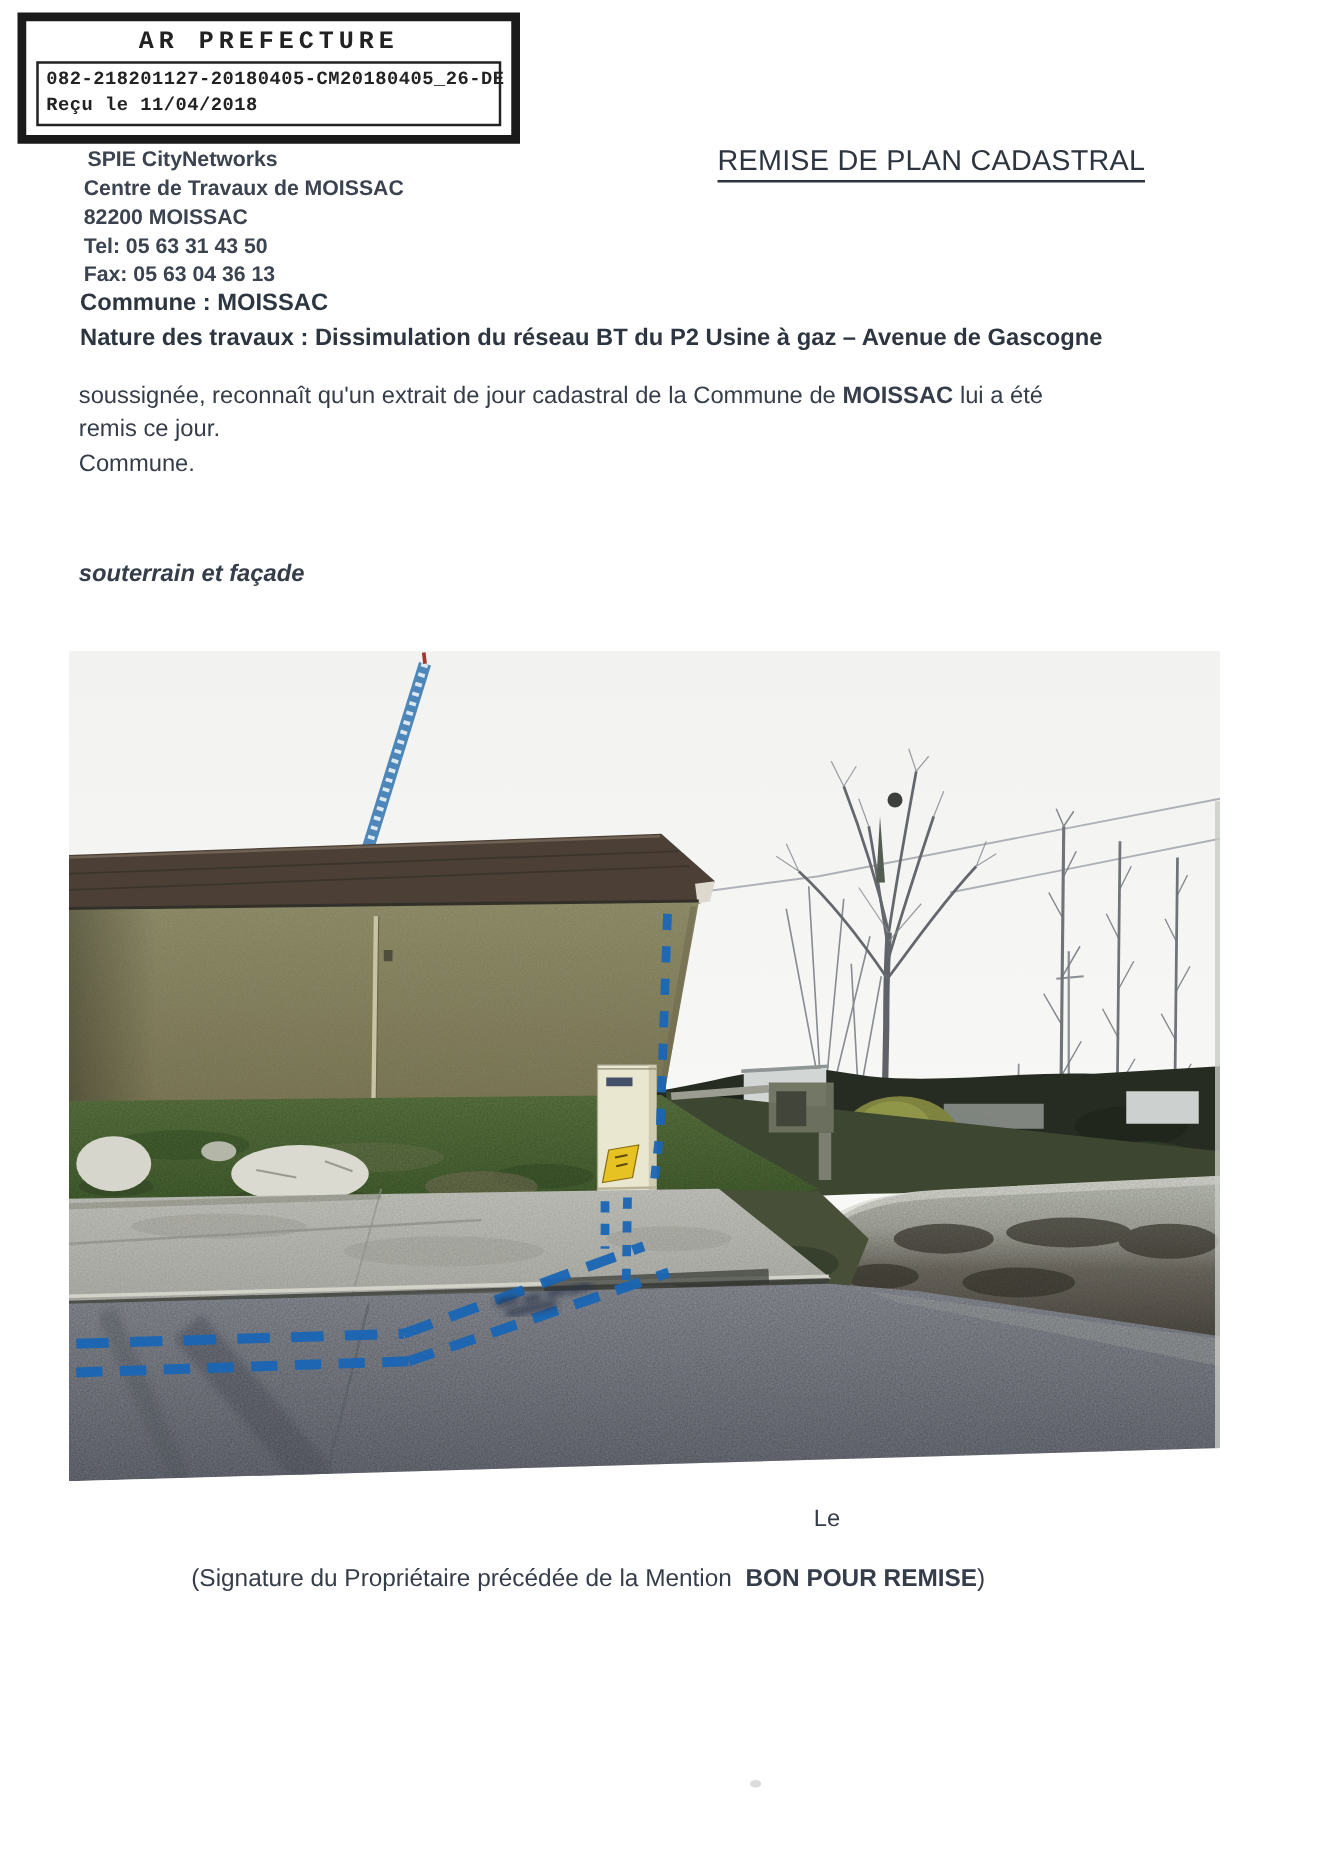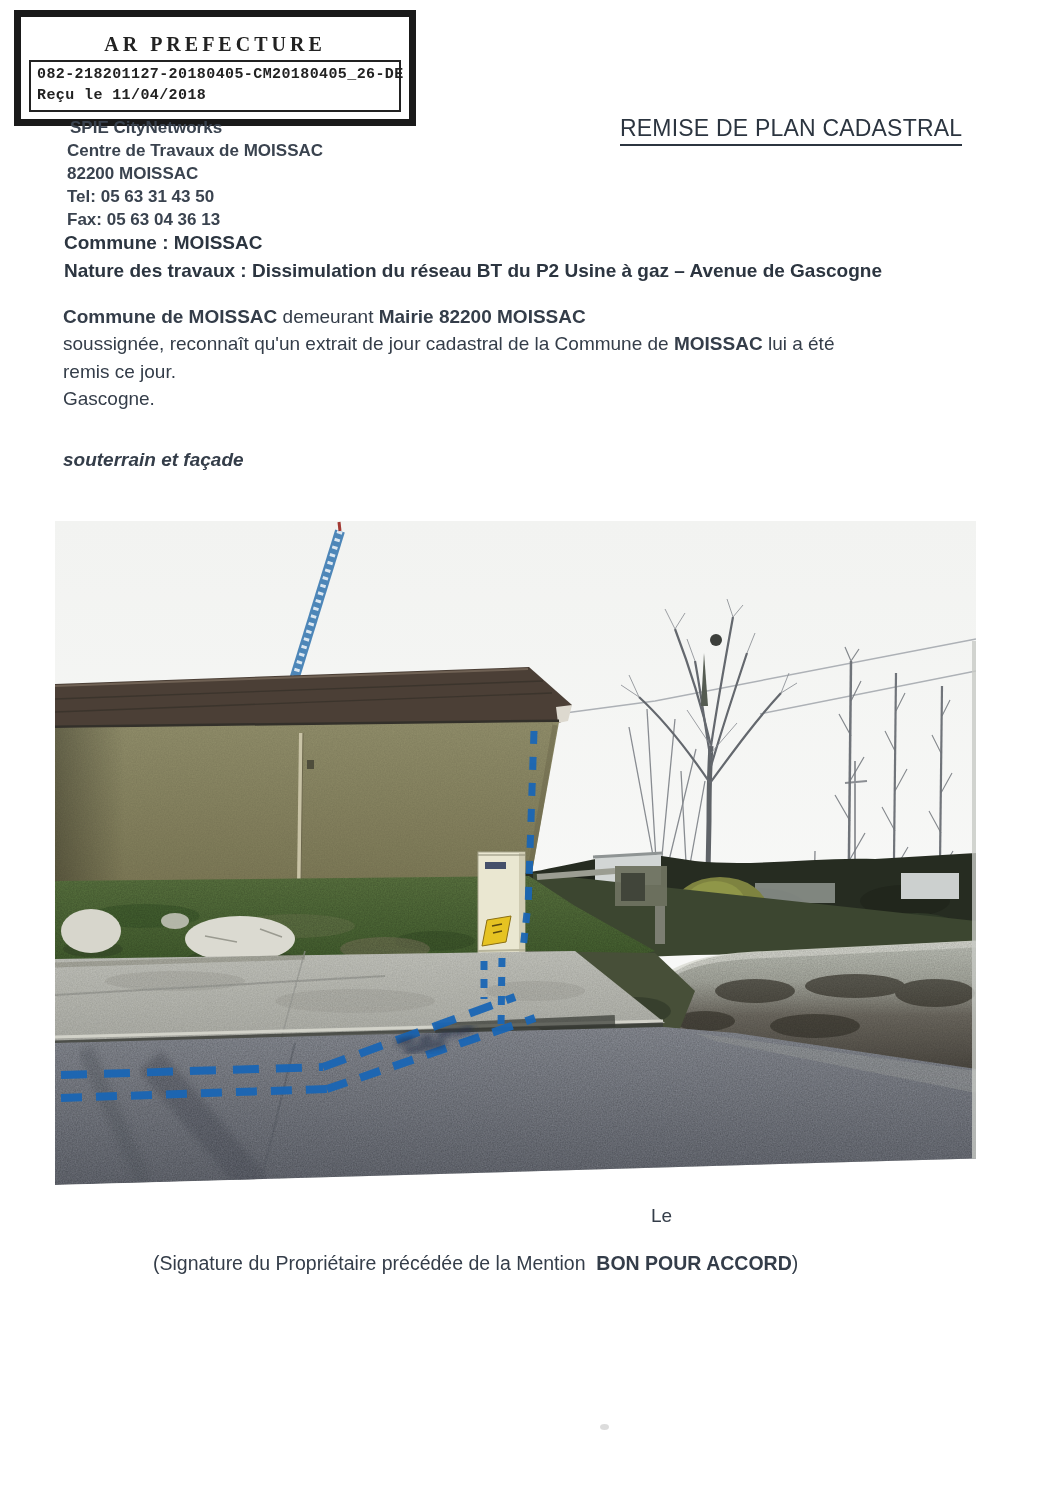--- a/index.html
+++ b/index.html
@@ -7,38 +7,38 @@
     position:relative;width:1059px;height:1497px;background:#ffffff;
     font-family:"Liberation Sans",sans-serif;overflow:hidden;
     margin:0 auto;
   }
   
   .stamp{
     position:absolute;left:14px;top:10px;width:402px;
     border:7px solid #1a1a1a;background:#fff;box-sizing:border-box;
   }
   .stamp-title{
-    text-align:center;font-family:Liberation Serif, serif;
+    text-align:center;font-family:Liberation Mono, monospace;
     font-size:20px;font-weight:600;letter-spacing:4px;color:#222;
-    padding:16px 0 4px 0;
+    padding:5px 0 4px 0;
   }
   .stamp-inner{
     margin:0 8px 7px 8px;border:2px solid #222;padding:2px 6px 4px 6px;
     font-family:"Liberation Mono",monospace;font-size:15px;line-height:21px;
     font-weight:700;color:#222;letter-spacing:.4px;white-space:nowrap;
   }
   
   .sender{
     position:absolute;left:67px;top:116px;
     font-size:17px;line-height:23px;font-weight:700;color:var(--ink_soft,#3a434f);
   }
   .sender .co{padding-left:3px;}
   
   .doc-title{
-    position:absolute;left:620px;top:115px;margin:0;
+    position:absolute;left:574px;top:115px;margin:0;
     font-size:23px;font-weight:400;letter-spacing:.2px;color:var(--ink_head,#2c3540);
     border-bottom:2px solid var(--ink_head,#2c3540);padding-bottom:2px;
   }
   
   .commune-line{position:absolute;left:64px;top:232px;font-size:19px;font-weight:700;color:var(--ink_head,#303946);}
   .nature-line{position:absolute;left:64px;top:260px;font-size:19px;font-weight:700;color:var(--ink_head,#303946);white-space:nowrap;}
   
   .bodytext{position:absolute;left:63px;top:303px;width:930px;font-size:19px;line-height:27.4px;color:var(--ink,#343d49);}
   .bodytext b{font-weight:700;}
   
@@ -77,24 +77,23 @@
     <div>Tel: 05 63 31 43 50</div>
     <div>Fax: 05 63 04 36 13</div>
   </div>
 
   <h1 class="doc-title">REMISE DE PLAN CADASTRAL</h1>
 
   <div class="commune-line">Commune : MOISSAC</div>
   <div class="nature-line">Nature des travaux : Dissimulation du réseau BT du P2 Usine à gaz – Avenue de Gascogne</div>
 
   <div class="bodytext">
-    <div><b>Commune de MOISSAC</b><span> demeurant </span><b>Mairie 82200 MOISSAC</b></div>
     <div><span>soussignée, reconnaît qu'un extrait de jour cadastral de la Commune de </span><b>MOISSAC</b><span>  lui a été</span></div>
     <div>remis ce jour.</div>
-    <div>Gascogne.</div>
+    <div>Commune.</div>
   </div>
 
   <div class="project">
     <div>souterrain et façade</div>
   </div>
 
   <div class="photo">
     <svg viewBox="0 0 921 664" xmlns="http://www.w3.org/2000/svg">
       <defs>
         <linearGradient id="skyG" x1="0" y1="0" x2="0" y2="1">
@@ -356,16 +355,16 @@
         <path d="M382,515 l16,-4"></path>
           <path d="M400,512 l18,-5"></path>
         <path d="M350,530 l40,-8"></path>
       </g>
 
       <rect x="917" y="120" width="4" height="520" fill="#c8cbc6" opacity=".8"></rect>
     </svg>
   </div>
 
   <div class="date-line">Le</div>
-  <div class="signature"><span>(Signature du Propriétaire précédée de la Mention &nbsp;</span><b>BON POUR ACCORD</b><span>)</span></div>
+  <div class="signature"><span>(Signature du Propriétaire précédée de la Mention &nbsp;</span><b>BON POUR REMISE</b><span>)</span></div>
 
   <div class="speck"></div>
 </div>
 
 </body></html>

